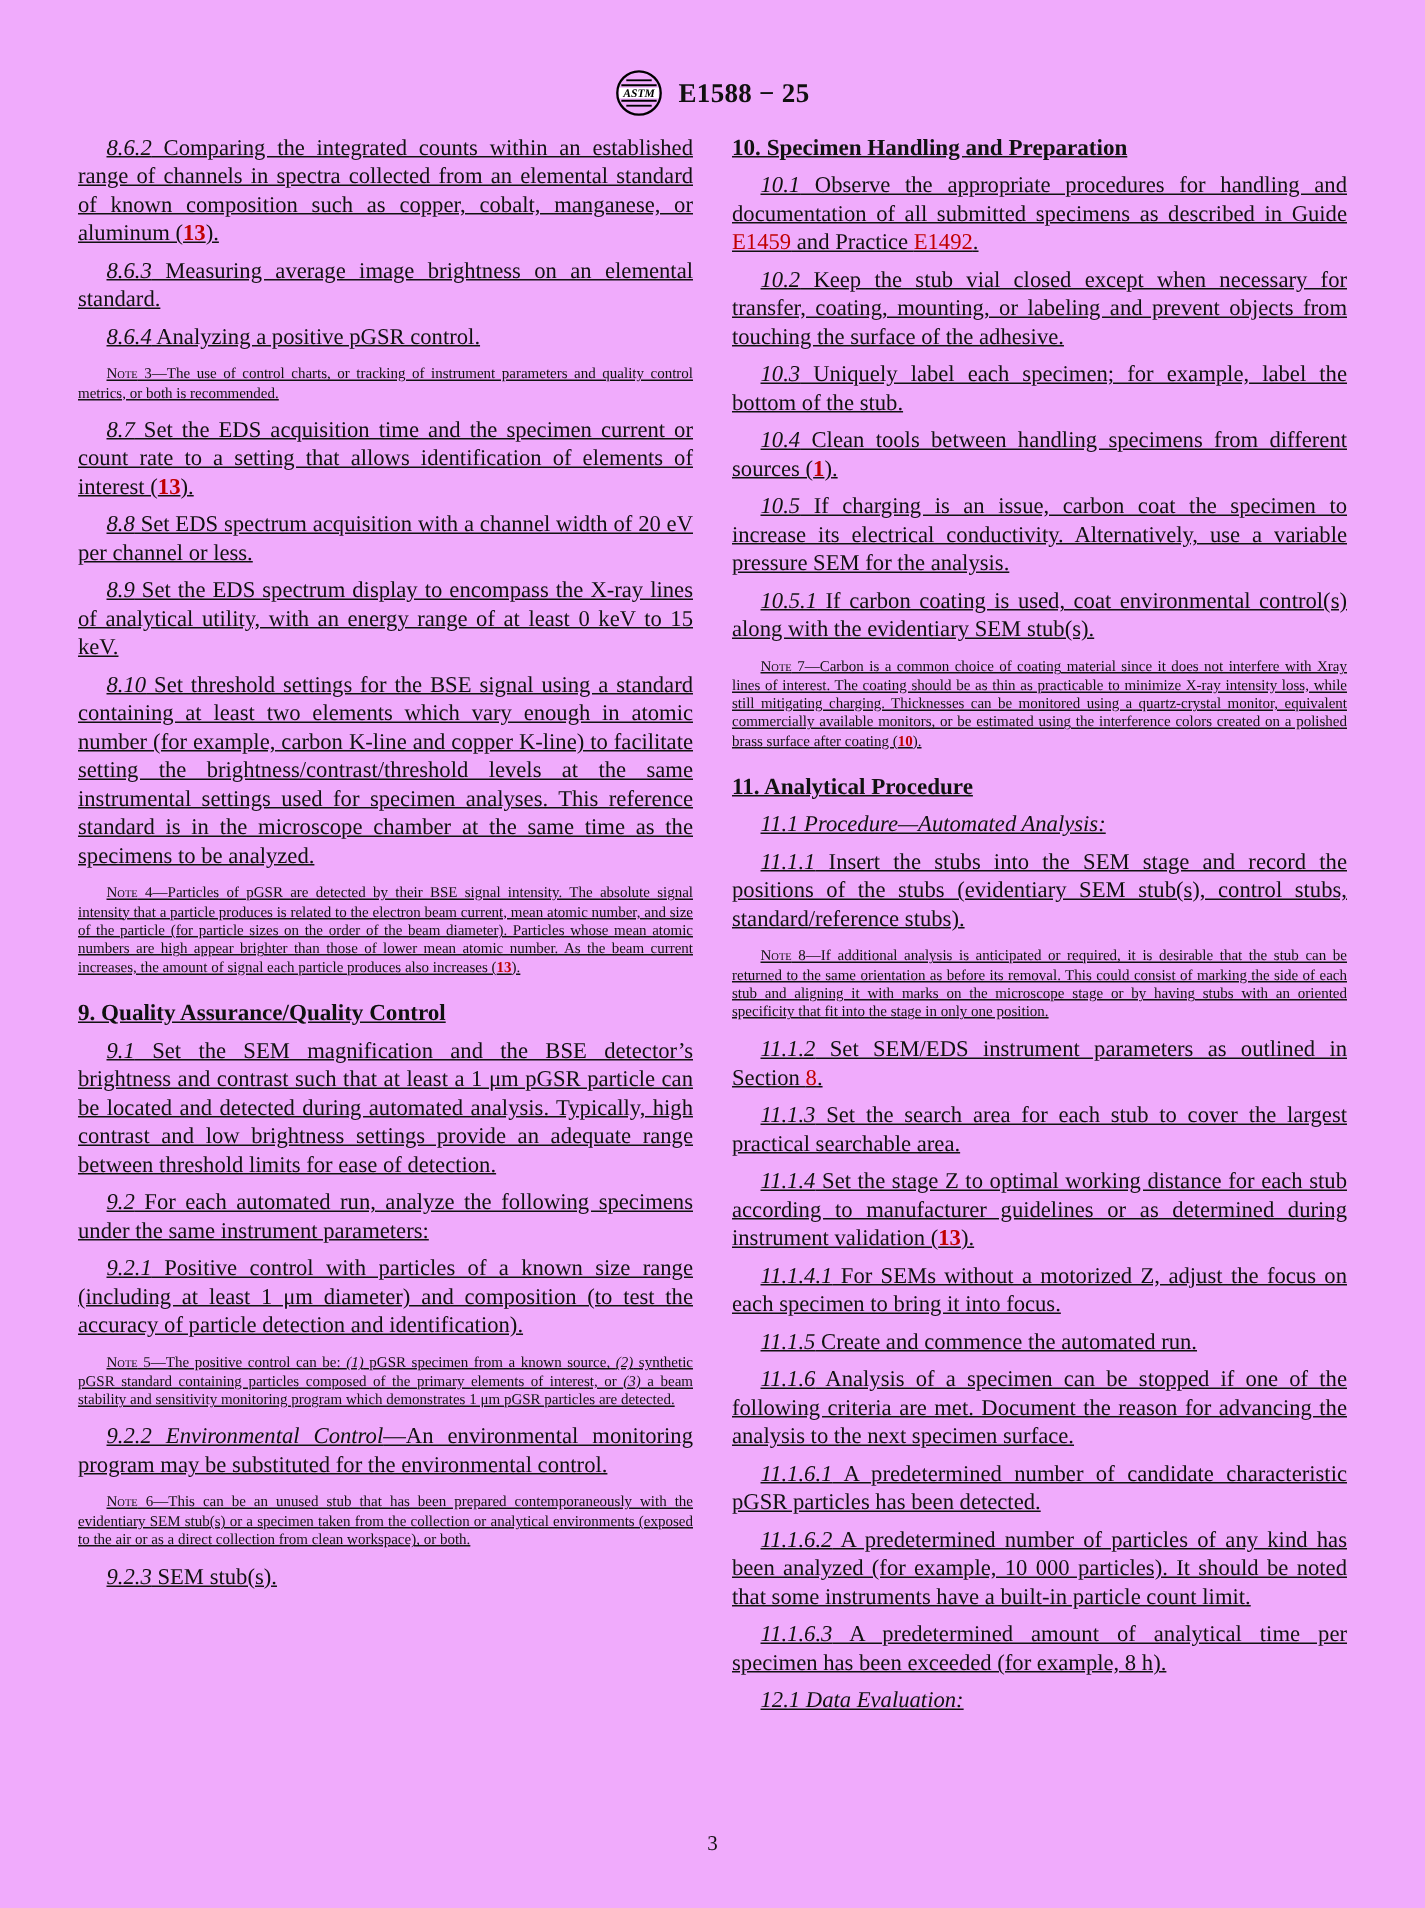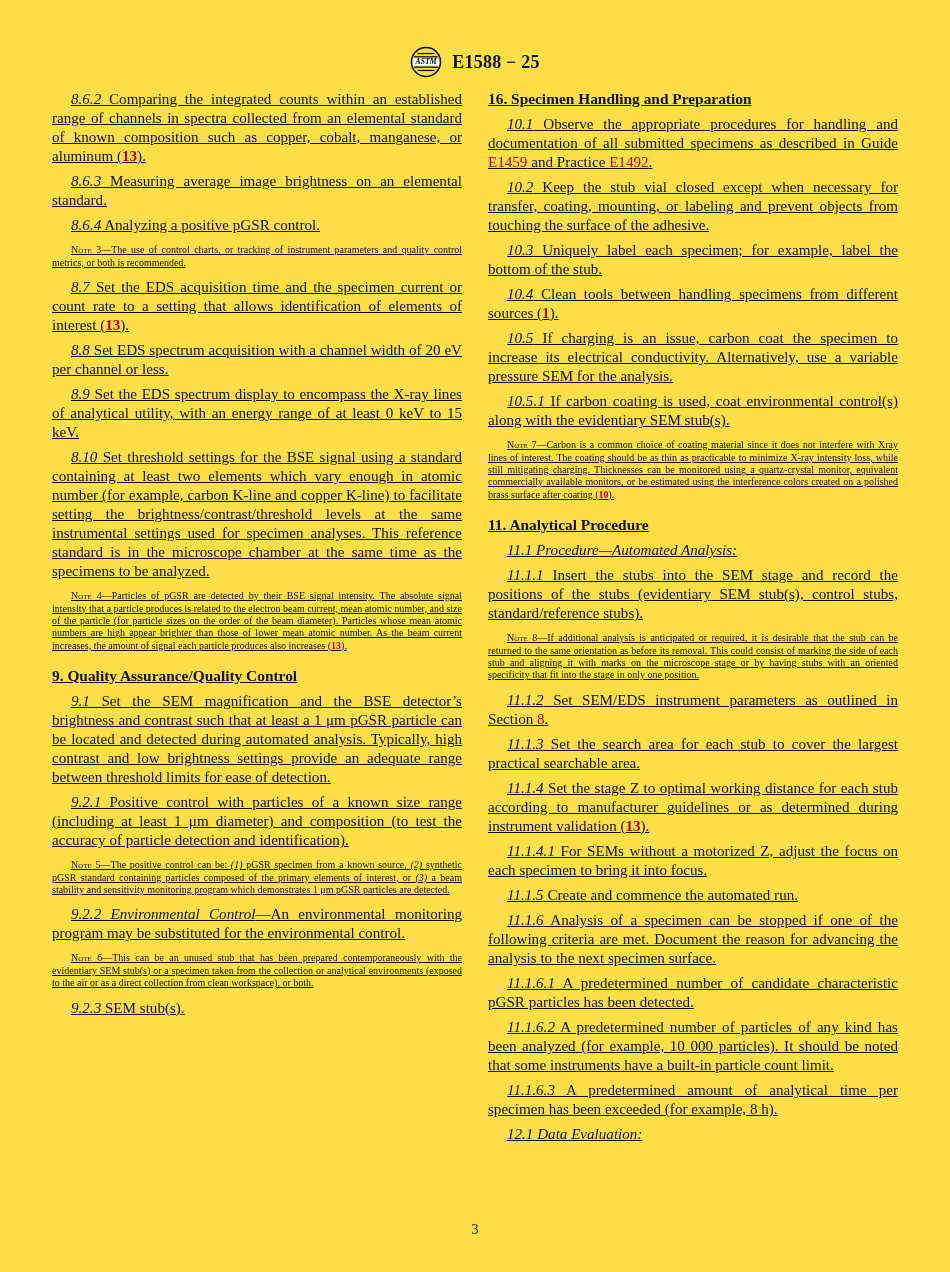--- a/index.html
+++ b/index.html
@@ -1,17 +1,17 @@
 <!DOCTYPE html>
 <html style="--ref-color: #c00000;"><head>
 <meta charset="utf-8">
 <style>
   html,body{margin:0;padding:0;background:#ffffff;}
   .page{
-    width:950px;height:1272px;background:#fde047;position:relative;
+    width:950px;height:1272px;background:#f0abfc;position:relative;
     font-family:"Liberation Serif", serif;color:#111;overflow:hidden;
   }
   .header{
     position:absolute;top:46px;left:0;width:100%;
     display:flex;justify-content:center;align-items:center;gap:10px;
   }
   .doc-title{font-weight:bold;font-size:18px;letter-spacing:.2px;}
   .columns{position:absolute;top:90px;left:52px;width:846px;display:flex;gap:26px;text-decoration:underline;}
   .col{width:410px;}
   p{margin:0;}
@@ -53,28 +53,29 @@
         <p class="p-body"><span class="run-i">8.6.3</span><span> Measuring average image brightness on an elemental standard.</span></p>
         <p class="p-body"><span class="run-i">8.6.4</span><span> Analyzing a positive pGSR control.</span></p>
         <p class="p-note"><span class="run-sc">Note</span><span> 3—The use of control charts, or tracking of instrument parameters and quality control metrics, or both is recommended.</span></p>
         <p class="p-body"><span class="run-i">8.7</span><span> Set the EDS acquisition time and the specimen current or count rate to a setting that allows identification of elements of interest (</span><span class="run-rb">13</span><span>).</span></p>
         <p class="p-body"><span class="run-i">8.8</span><span> Set EDS spectrum acquisition with a channel width of 20 eV per channel or less.</span></p>
         <p class="p-body"><span class="run-i">8.9</span><span> Set the EDS spectrum display to encompass the X-ray lines of analytical utility, with an energy range of at least 0 keV to 15 keV.</span></p>
         <p class="p-body"><span class="run-i">8.10</span><span> Set threshold settings for the BSE signal using a standard containing at least two elements which vary enough in atomic number (for example, carbon K-line and copper K-line) to facilitate setting the brightness/contrast/threshold levels at the same instrumental settings used for specimen analyses. This reference standard is in the microscope chamber at the same time as the specimens to be analyzed.</span></p>
         <p class="p-note"><span class="run-sc">Note</span><span> 4—Particles of pGSR are detected by their BSE signal intensity. The absolute signal intensity that a particle produces is related to the electron beam current, mean atomic number, and size of the particle (for particle sizes on the order of the beam diameter). Particles whose mean atomic numbers are high appear brighter than those of lower mean atomic number. As the beam current increases, the amount of signal each particle produces also increases (</span><span class="run-rb">13</span><span>).</span></p>
         <p class="p-h"><span class="run-b">9. Quality Assurance/Quality Control</span></p>
         <p class="p-body"><span class="run-i">9.1</span><span> Set the SEM magnification and the BSE detector’s brightness and contrast such that at least a 1 μm pGSR particle can be located and detected during automated analysis. Typically, high contrast and low brightness settings provide an adequate range between threshold limits for ease of detection.</span></p>
+        <p class="p-body"><span class="run-i">9.2</span><span> For each automated run, analyze the following specimens under the same instrument parameters:</span></p>
         <p class="p-body"><span class="run-i">9.2.1</span><span> Positive control with particles of a known size range (including at least 1 μm diameter) and composition (to test the accuracy of particle detection and identification).</span></p>
         <p class="p-note"><span class="run-sc">Note</span><span> 5—The positive control can be: </span><span class="run-i">(1)</span><span> pGSR specimen from a known source, </span><span class="run-i">(2)</span><span> synthetic pGSR standard containing particles composed of the primary elements of interest, or </span><span class="run-i">(3)</span><span> a beam stability and sensitivity monitoring program which demonstrates 1 μm pGSR particles are detected.</span></p>
         <p class="p-body"><span class="run-i">9.2.2 Environmental Control</span><span>—An environmental monitoring program may be substituted for the environmental control.</span></p>
         <p class="p-note"><span class="run-sc">Note</span><span> 6—This can be an unused stub that has been prepared contemporaneously with the evidentiary SEM stub(s) or a specimen taken from the collection or analytical environments (exposed to the air or as a direct collection from clean workspace), or both.</span></p>
         <p class="p-body"><span class="run-i">9.2.3</span><span> SEM stub(s).</span></p>
       </div>
     <div class="col" id="col-right">
-        <p class="p-h"><span class="run-b">16. Specimen Handling and Preparation</span></p>
+        <p class="p-h"><span class="run-b">10. Specimen Handling and Preparation</span></p>
         <p class="p-body"><span class="run-i">10.1</span><span> Observe the appropriate procedures for handling and documentation of all submitted specimens as described in Guide </span><span class="run-r">E1459</span><span> and Practice </span><span class="run-r">E1492</span><span>.</span></p>
         <p class="p-body"><span class="run-i">10.2</span><span> Keep the stub vial closed except when necessary for transfer, coating, mounting, or labeling and prevent objects from touching the surface of the adhesive.</span></p>
         <p class="p-body"><span class="run-i">10.3</span><span> Uniquely label each specimen; for example, label the bottom of the stub.</span></p>
         <p class="p-body"><span class="run-i">10.4</span><span> Clean tools between handling specimens from different sources (</span><span class="run-rb">1</span><span>).</span></p>
         <p class="p-body"><span class="run-i">10.5</span><span> If charging is an issue, carbon coat the specimen to increase its electrical conductivity. Alternatively, use a variable pressure SEM for the analysis.</span></p>
         <p class="p-body"><span class="run-i">10.5.1</span><span> If carbon coating is used, coat environmental control(s) along with the evidentiary SEM stub(s).</span></p>
         <p class="p-note"><span class="run-sc">Note</span><span> 7—Carbon is a common choice of coating material since it does not interfere with Xray lines of interest. The coating should be as thin as practicable to minimize X-ray intensity loss, while still mitigating charging. Thicknesses can be monitored using a quartz-crystal monitor, equivalent commercially available monitors, or be estimated using the interference colors created on a polished brass surface after coating (</span><span class="run-rb">10</span><span>).</span></p>
         <p class="p-h"><span class="run-b">11. Analytical Procedure</span></p>
         <p class="p-body"><span class="run-i">11.1 Procedure—Automated Analysis:</span></p>
         <p class="p-body"><span class="run-i">11.1.1</span><span> Insert the stubs into the SEM stage and record the positions of the stubs (evidentiary SEM stub(s), control stubs, standard/reference stubs).</span></p>

